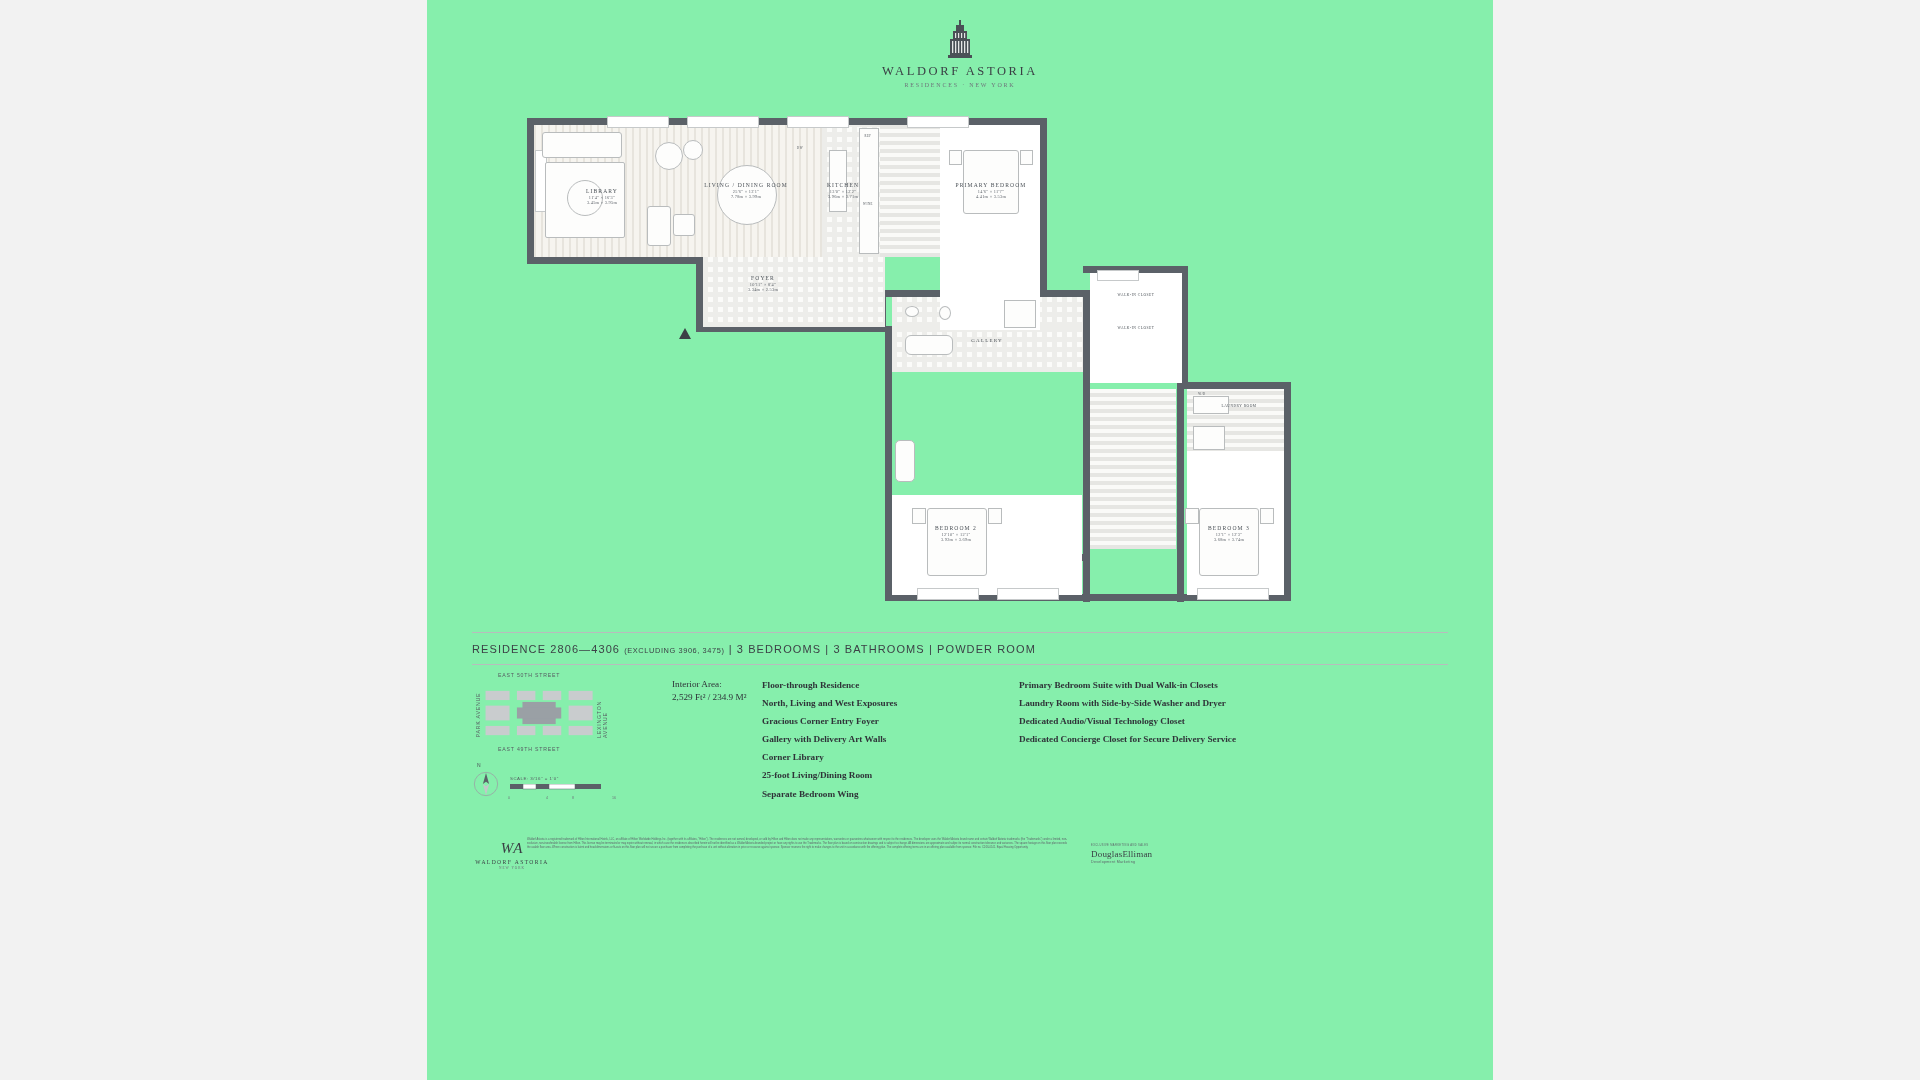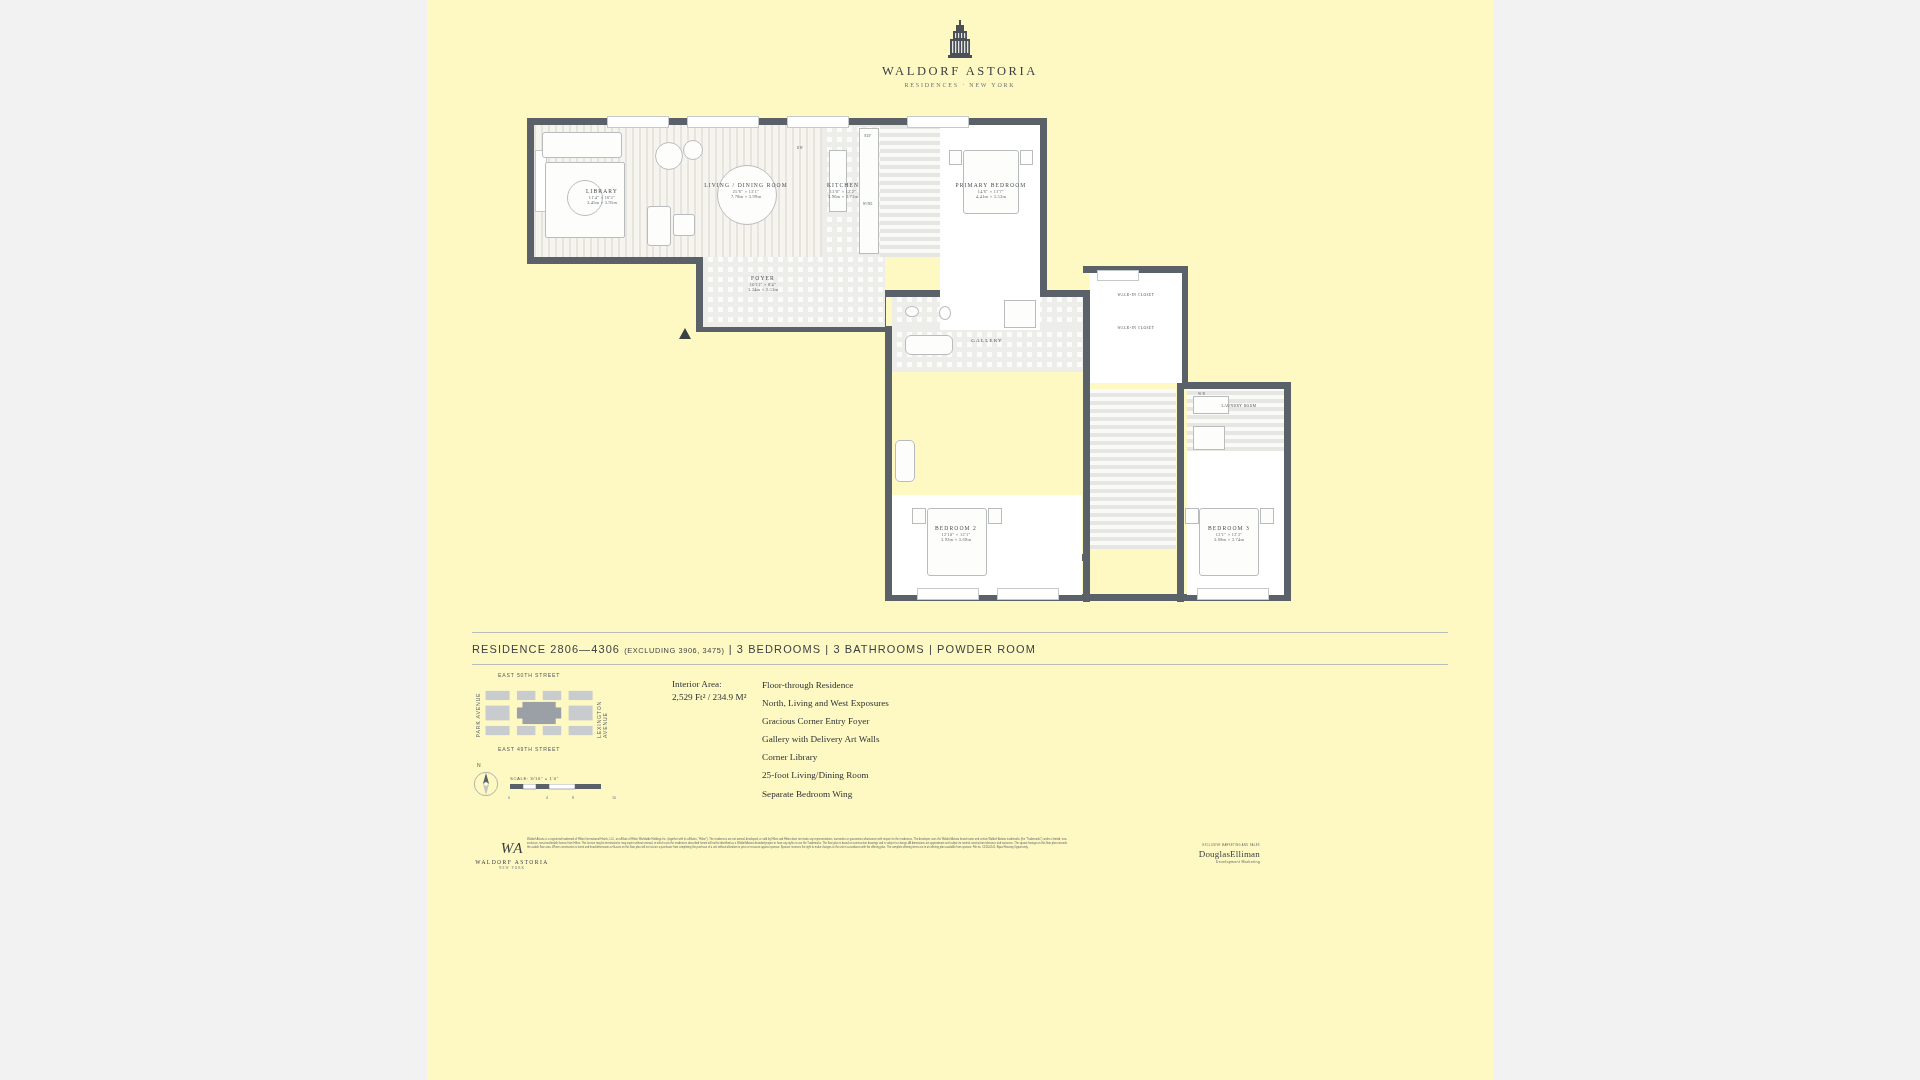--- a/index.html
+++ b/index.html
@@ -1,17 +1,17 @@
 <!DOCTYPE html>
 <html><head>
 <meta charset="utf-8">
 <style>
   html,body{margin:0;padding:0;background:#f2f2f2;}
   body{width:1920px;height:1080px;overflow:hidden;font-family:"Liberation Serif",serif;}
-  .page{position:absolute;left:427px;top:0;width:1066px;height:1080px;background:#fef9c3;}
+  .page{position:absolute;left:427px;top:0;width:1066px;height:1080px;background:#86efac;}
   .side{position:absolute;top:0;width:427px;height:1080px;background:#f2f2f2;}
   .side.l{left:0;} .side.r{left:1493px;width:427px;}
 
   
   .logo{position:absolute;left:0;top:18px;width:100%;text-align:center;}
   .logo .tower{display:block;margin:0 auto;width:26px;height:42px;}
   .logo .brand{font-family:"Liberation Serif",serif;font-size:12.5px;letter-spacing:2.6px;color:#3a3f44;margin-top:4px;}
   .logo .sub{font-family:"Liberation Serif",serif;font-size:6px;letter-spacing:1.8px;color:#6e757b;margin-top:3px;}
 
   
@@ -37,30 +37,30 @@
   .rule{position:absolute;background:#b8bcbd;height:1px;}
   .resline{position:absolute;left:45px;top:643px;font-family:"Liberation Sans",sans-serif;font-size:11px;letter-spacing:1.1px;color:#3c4146;}
   .resline .small{font-size:7.4px;letter-spacing:.6px;}
   .keyplan{position:absolute;left:45px;top:672px;width:150px;height:90px;}
   .kp-label{position:absolute;font-family:"Liberation Sans",sans-serif;font-size:5.2px;letter-spacing:.8px;color:#565c62;}
   .compass{position:absolute;left:45px;top:768px;width:160px;height:36px;}
   .col2{position:absolute;left:205px;top:678px;width:120px;color:#2f3338;margin-left:40px;}
   .col2 .t{font-size:9.2px;line-height:13px;}
   .col3{position:absolute;left:335px;top:678px;width:240px;color:#2f3338;font-size:9.2px;line-height:14.6px;}
   .col4{position:absolute;left:592px;top:678px;width:250px;color:#2f3338;font-size:9.2px;line-height:14.6px;}
-  .col3 div,.col4 div{margin-bottom:3.5px;}
+  .col3 div,.col4 div{margin-bottom:3.5px;font-weight:bold;}
 
   
   .footer{position:absolute;left:0;top:836px;width:100%;height:60px;}
   .wa-mark{position:absolute;left:40px;top:4px;width:90px;text-align:center;color:#3a3f44;}
   .wa-mark .m{font-family:"Liberation Serif",serif;font-size:15px;letter-spacing:1px;font-style:italic;}
   .wa-mark .n1{font-family:"Liberation Serif",serif;font-size:5.6px;letter-spacing:1.4px;margin-top:2px;}
   .wa-mark .n2{font-family:"Liberation Serif",serif;font-size:3.4px;letter-spacing:1px;margin-top:1px;color:#6e757b;}
   .legal{position:absolute;left:100px;top:2px;width:540px;font-family:"Liberation Sans",sans-serif;font-size:2.6px;line-height:4.2px;color:#5d6369;text-align:justify;}
-  .de{position:absolute;left:683px;top:8px;width:150px;text-align:right;color:#3a3f44;}
+  .de{position:absolute;left:664px;top:8px;width:150px;color:#3a3f44;}
   .de .ex{font-family:"Liberation Sans",sans-serif;font-size:2.6px;letter-spacing:.4px;color:#5d6369;}
   .de .nm{font-family:"Liberation Serif",serif;font-size:9px;letter-spacing:.2px;margin-top:2px;}
   .de .dm{font-family:"Liberation Sans",sans-serif;font-size:3.6px;letter-spacing:.3px;color:#5d6369;margin-top:1px;}
 </style>
 </head>
 <body>
 
 <div class="side l"></div>
 <div class="side r"></div>
 
@@ -305,20 +305,26 @@
   <div class="col3">
     <div>Floor-through Residence</div>
     <div>North, Living and West Exposures</div>
     <div>Gracious Corner Entry Foyer</div>
     <div>Gallery with Delivery Art Walls</div>
     <div>Corner Library</div>
     <div>25-foot Living/Dining Room</div>
     <div>Separate Bedroom Wing</div>
   </div>
 
+  <div class="col4">
+    <div>Primary Bedroom Suite with Dual Walk-in Closets</div>
+    <div>Laundry Room with Side-by-Side Washer and Dryer</div>
+    <div>Dedicated Audio/Visual Technology Closet</div>
+    <div>Dedicated Concierge Closet for Secure Delivery Service</div>
+  </div>
 
   <div class="footer">
     <div class="wa-mark">
       <div class="m">WA</div>
       <div class="n1">WALDORF ASTORIA</div>
       <div class="n2">NEW YORK</div>
     </div>
     <div class="legal">Waldorf Astoria is a registered trademark of Hilton International Hotels, LLC, an affiliate of Hilton Worldwide Holdings Inc. (together with its affiliates, "Hilton"). The residences are not owned, developed, or sold by Hilton and Hilton does not make any representations, warranties or guarantees whatsoever with respect to the residences. The developer uses the Waldorf Astoria brand name and certain Waldorf Astoria trademarks (the "Trademarks") under a limited, non-exclusive, non-transferable license from Hilton. This license may be terminated or may expire without renewal, in which case the residences described herein will not be identified as a Waldorf Astoria branded project or have any rights to use the Trademarks. The floor plan is based on construction drawings and is subject to change. All dimensions are approximate and subject to normal construction tolerance and variances. The square footage on this floor plan exceeds the usable floor area. Where construction is latent and head dimensions or fit-outs on this floor plan will not secure a purchaser from completing the purchase of a unit without alteration in price or recourse against sponsor. Sponsor reserves the right to make changes to the unit in accordance with the offering plan. The complete offering terms are in an offering plan available from sponsor. File no. CD16-0141. Equal Housing Opportunity.</div>
     <div class="de">
       <div class="ex">EXCLUSIVE MARKETING AND SALES</div>

